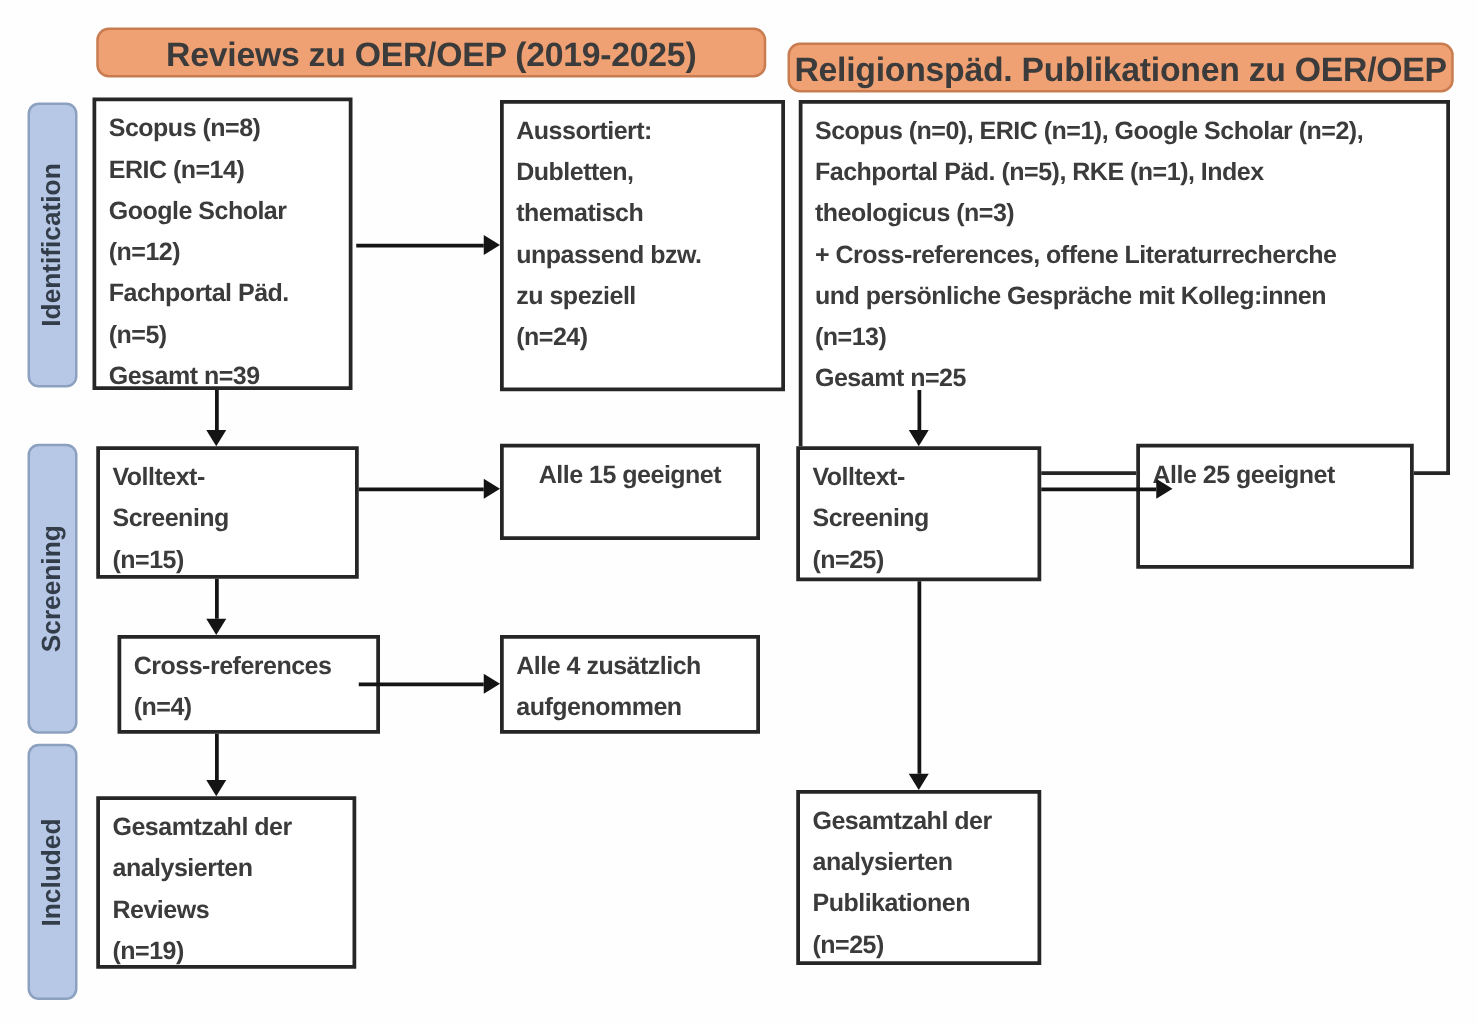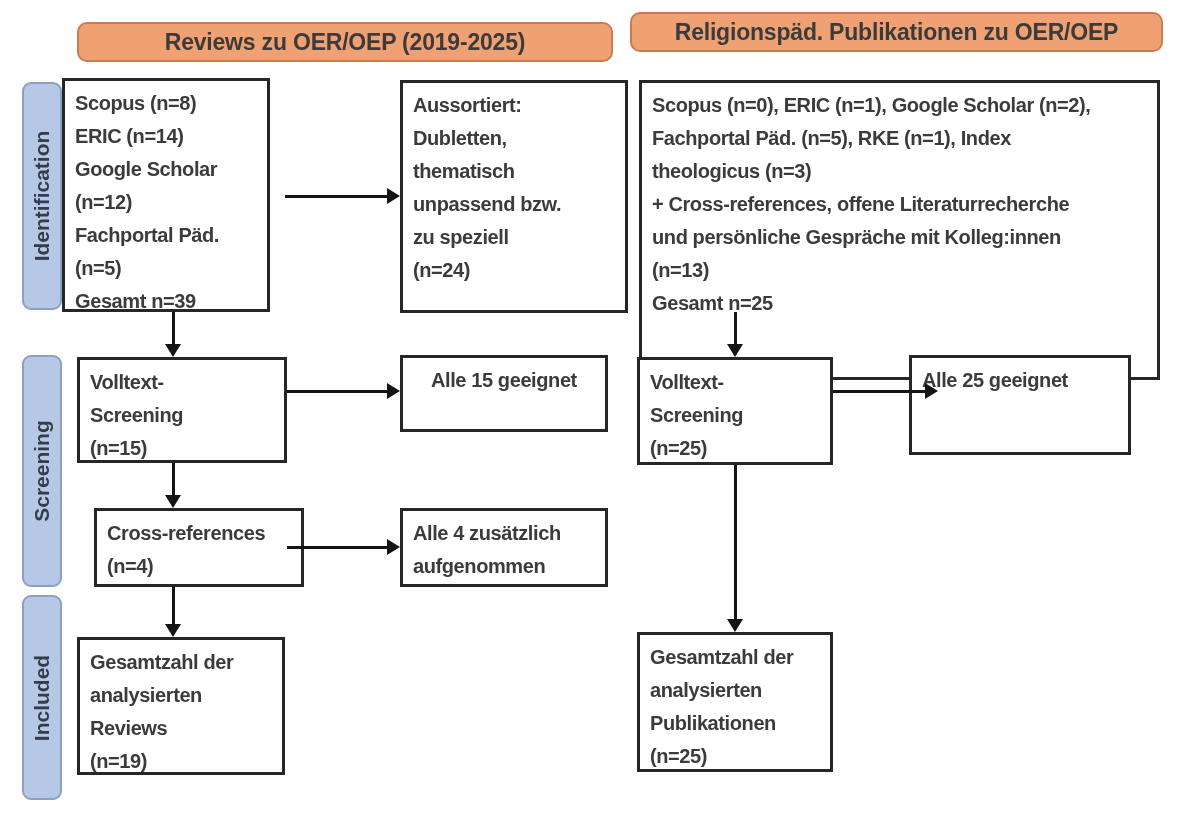--- a/index.html
+++ b/index.html
@@ -8,22 +8,22 @@
     width:1182px;height:820px;
     background:#fefefe;
     font-family:"Liberation Sans", sans-serif;
     overflow:hidden;
   }
   .abs{position:absolute;box-sizing:border-box;}
   .header{
     background:var(--header-fill,#f0a173);
     border:2px solid var(--header-border,#c87c50);
     border-radius:10px;
-    display:flex;align-items:center;justify-content:center;
-    font-weight:700;font-size:23px;
+    display:flex;align-items:flex-end;justify-content:center;
+    font-weight:700;font-size:27px;
     color:var(--text-color,#3b3b3b);
     letter-spacing:-0.2px;
   }
   .stage{
     background:var(--stage-fill,#b7c8e6);
     border:2px solid var(--stage-border,#8ca1c0);
     border-radius:9px;
     display:flex;align-items:center;justify-content:center;
   }
   .stage span{
@@ -58,35 +58,35 @@
   }
 </style>
 </head>
 <body>
 
 <div id="canvas">
 
   <div class="abs header" style="left:77px;top:22px;width:536px;height:40px;">
     <span>Reviews zu OER/OEP (2019-2025)</span>
   </div>
-  <div class="abs header" style="left:630px;top:12px;width:533px;height:40px;">
+  <div class="abs header" style="left:630px;top:34px;width:533px;height:40px;">
     <span>Religionspäd. Publikationen zu OER/OEP</span>
   </div>
 
   <div class="abs stage" style="left:22px;top:82px;width:40px;height:228px;">
     <span>Identification</span>
   </div>
   <div class="abs stage" style="left:22px;top:355px;width:40px;height:232px;">
     <span>Screening</span>
   </div>
   <div class="abs stage" style="left:22px;top:595px;width:40px;height:205px;">
     <span>Included</span>
   </div>
 
-  <div class="abs node" style="left:62px;top:78px;width:208px;height:234px;">Scopus (n=8)
+  <div class="abs node" style="left:74px;top:78px;width:208px;height:234px;">Scopus (n=8)
 ERIC (n=14)
 Google Scholar
 (n=12)
 Fachportal Päd.
 (n=5)
 Gesamt n=39</div>
 
   <div class="abs node" style="left:400px;top:80px;width:228px;height:233px;">Aussortiert:
 Dubletten,
 thematisch

